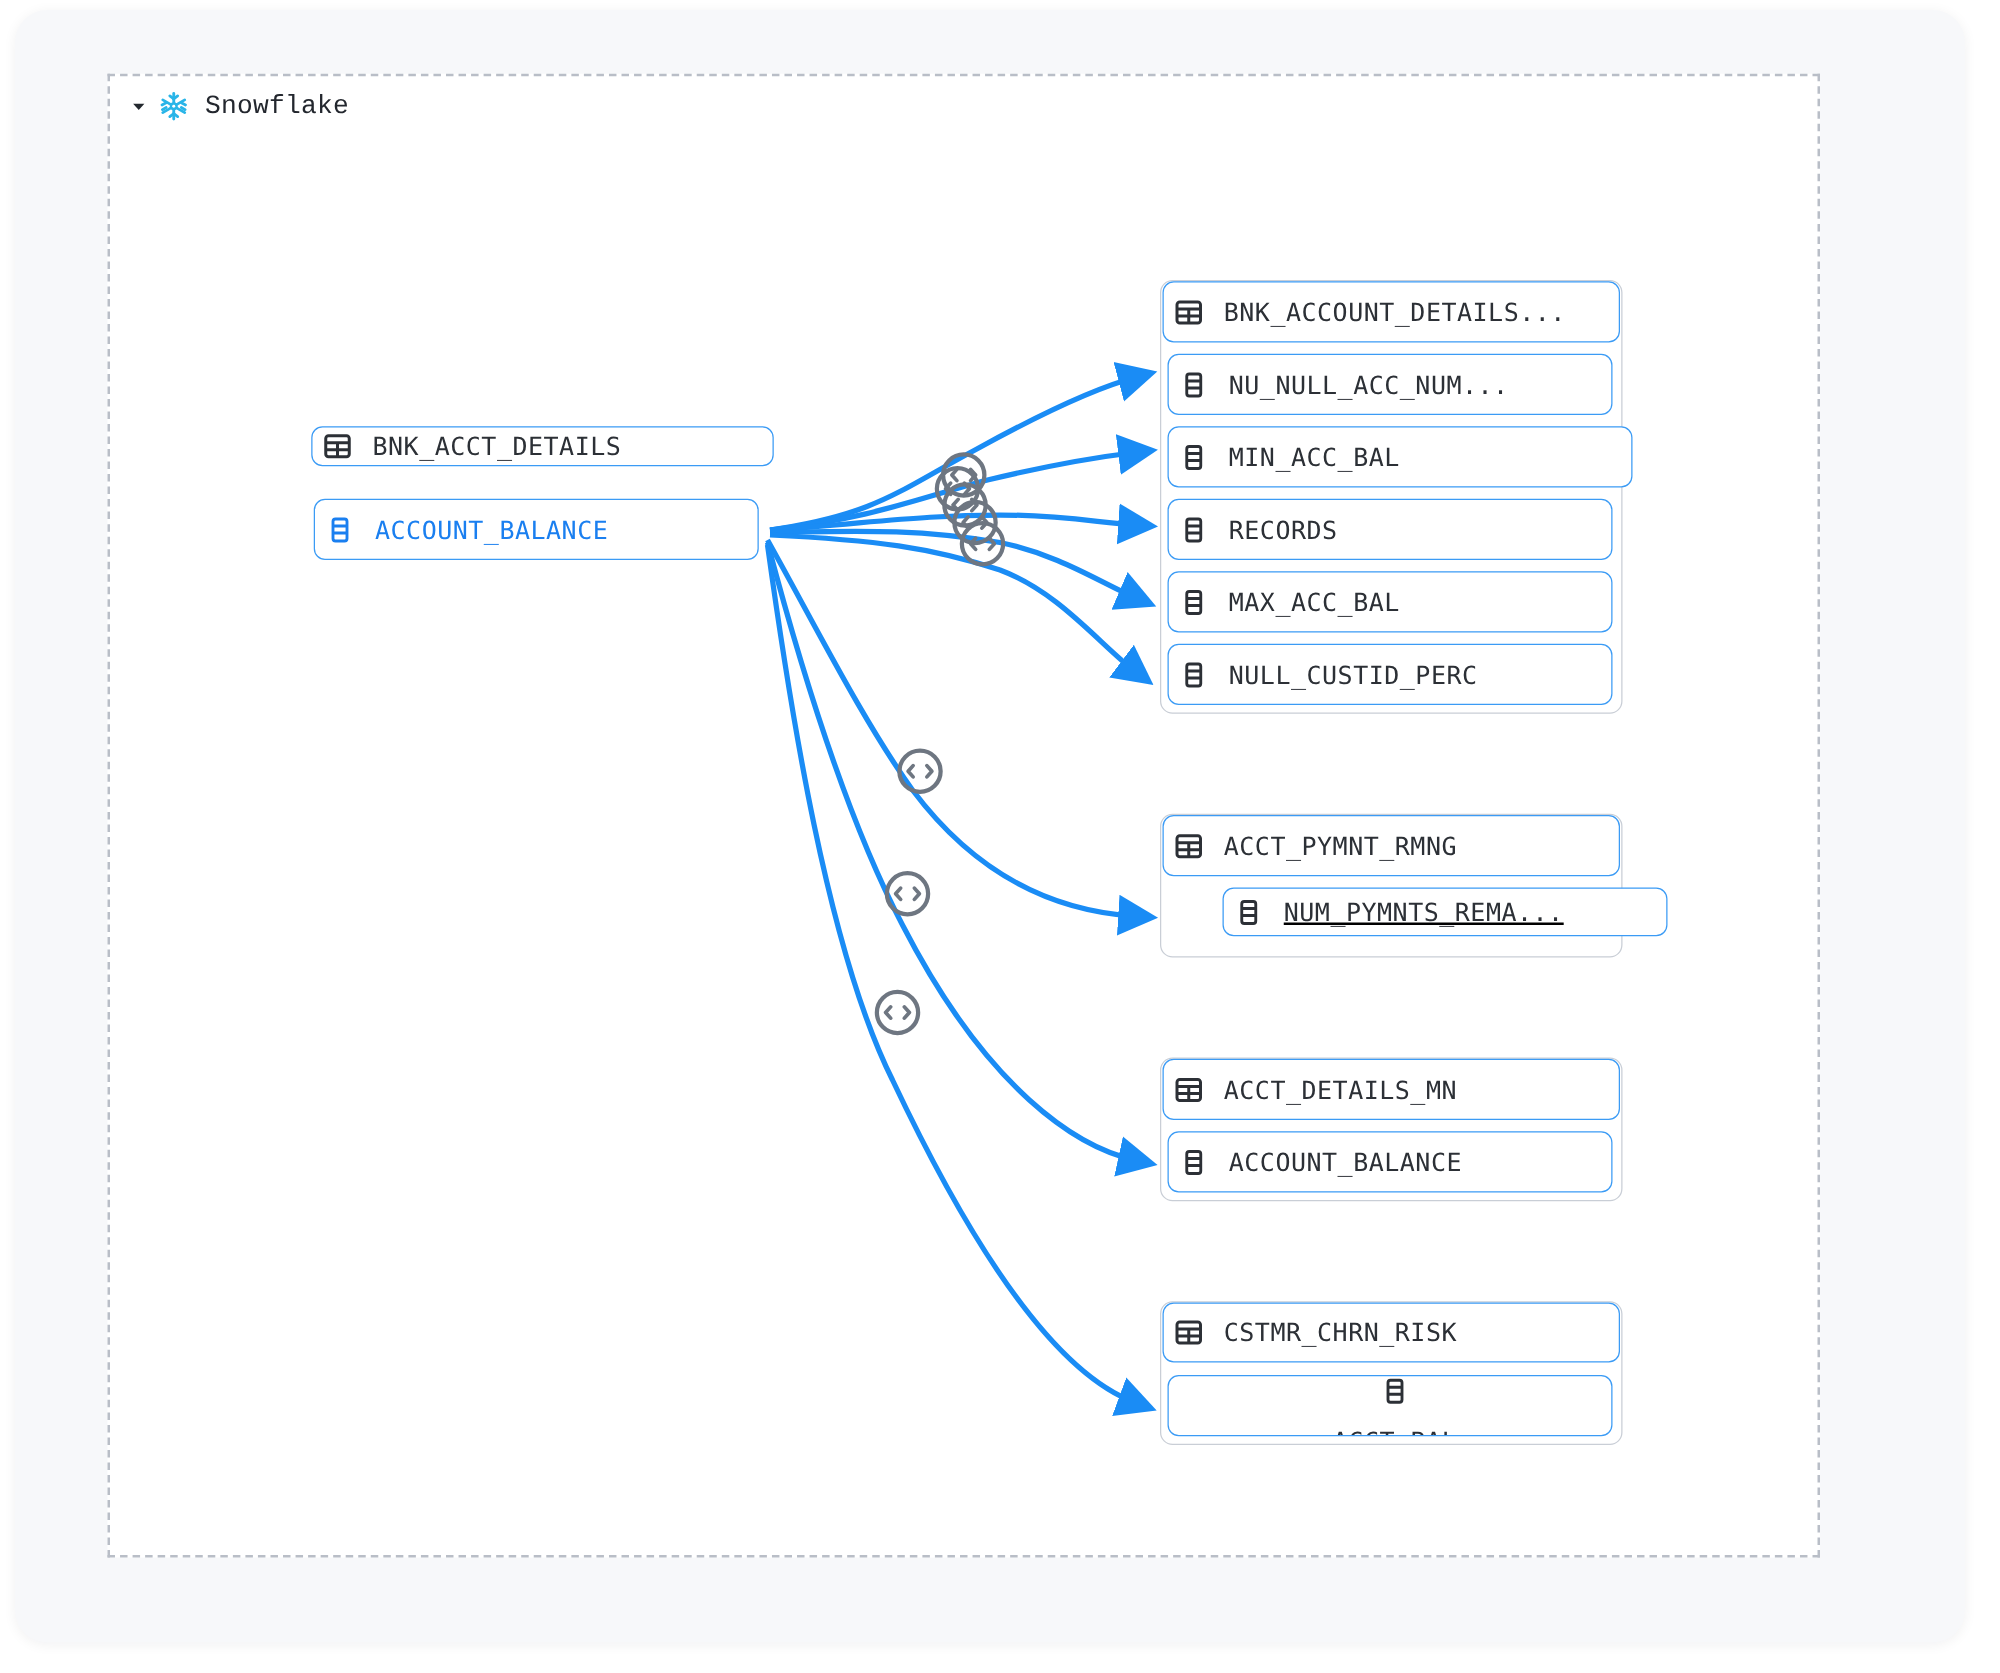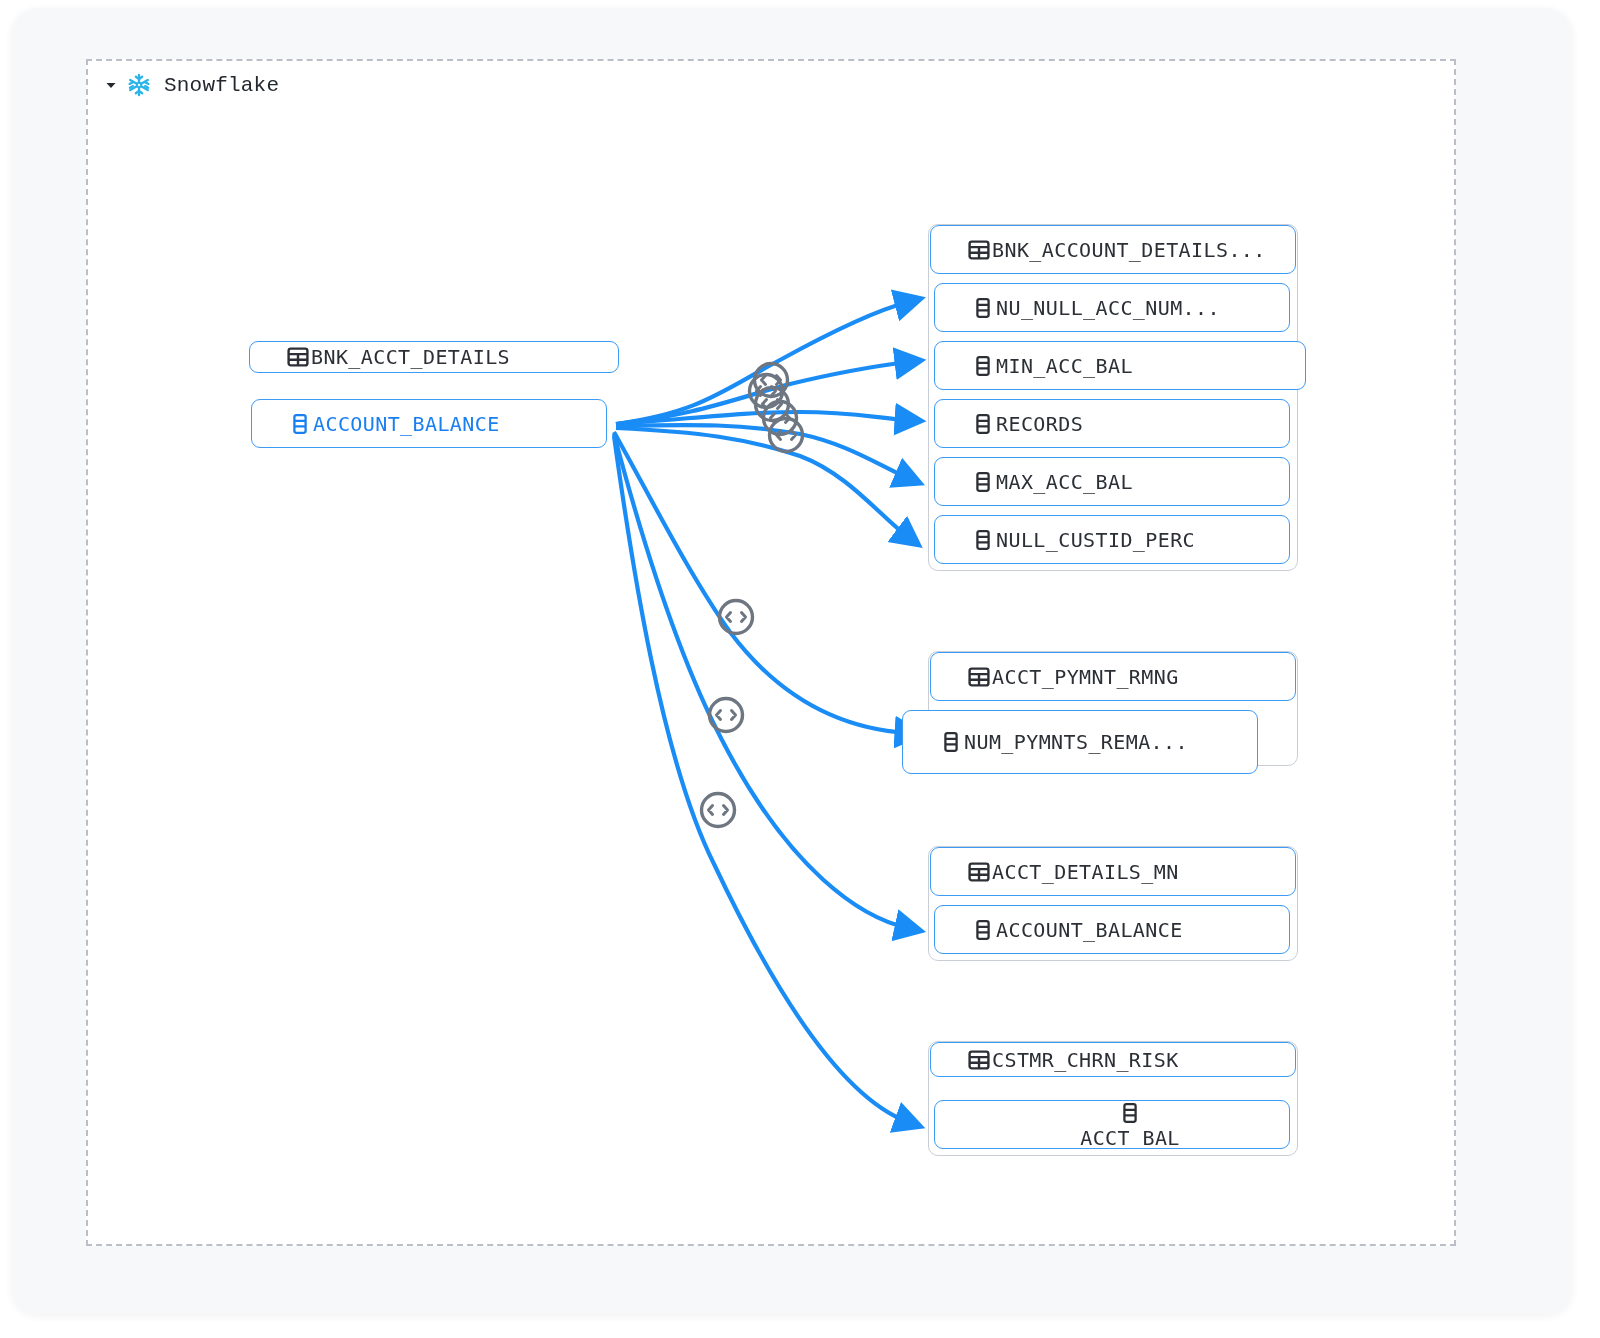--- a/index.html
+++ b/index.html
@@ -75,22 +75,22 @@
     border-radius: 10px;
   }
   .node-row {
     position: absolute;
     box-sizing: border-box;
     background: #ffffff;
     border: 1.5px solid #3b9bf5;
     border-radius: 9px;
     display: flex;
     align-items: center;
-    padding-left: 36px;
-    gap: 1px;
+    padding-left: 8px;
+    gap: 16px;
     overflow: hidden;
   }
   .node-row .label {
     font-size: 20px;
     color: #2c3036;
     letter-spacing: 0.4px;
     white-space: nowrap;
   }
   .node-row.selected .label { color: #1a7ff0; }
   .node-icon {
@@ -284,21 +284,21 @@
     <span class="node-icon">
       <svg width="24" height="24" viewBox="0 0 24 24">
         <rect x="2.6" y="3.6" width="18.8" height="16.8" rx="2.2" fill="none" stroke="#2c3036" stroke-width="2.4"></rect>
         <line x1="2.6" y1="9.1" x2="21.4" y2="9.1" stroke="#2c3036" stroke-width="2.4"></line>
         <line x1="12" y1="9.1" x2="12" y2="20.4" stroke="#2c3036" stroke-width="2.4"></line>
         <line x1="2.6" y1="14.8" x2="21.4" y2="14.8" stroke="#2c3036" stroke-width="2.4"></line>
       </svg>
     </span>
     <span class="label">ACCT_PYMNT_RMNG</span>
   </div>
-  <div class="node-row" style="left:902px; top:710px; width:356px; height:64px;">
+  <div class="node-row" style="left:978px; top:710px; width:356px; height:39px;text-decoration:underline;">
     <span class="node-icon">
       <svg width="24" height="24" viewBox="0 0 24 24">
         <rect x="6.4" y="3.2" width="11.2" height="17.6" rx="2" fill="none" stroke="#2c3036" stroke-width="2.3"></rect>
         <line x1="6.4" y1="8.8" x2="17.6" y2="8.8" stroke="#2c3036" stroke-width="2.3"></line>
         <line x1="6.4" y1="14.4" x2="17.6" y2="14.4" stroke="#2c3036" stroke-width="2.3"></line>
       </svg>
     </span>
     <span class="label">NUM_PYMNTS_REMA...</span>
   </div>
 
@@ -319,21 +319,21 @@
       <svg width="24" height="24" viewBox="0 0 24 24">
         <rect x="6.4" y="3.2" width="11.2" height="17.6" rx="2" fill="none" stroke="#2c3036" stroke-width="2.3"></rect>
         <line x1="6.4" y1="8.8" x2="17.6" y2="8.8" stroke="#2c3036" stroke-width="2.3"></line>
         <line x1="6.4" y1="14.4" x2="17.6" y2="14.4" stroke="#2c3036" stroke-width="2.3"></line>
       </svg>
     </span>
     <span class="label">ACCOUNT_BALANCE</span>
   </div>
 
   <div class="table-group" style="left:928px; top:1041px; width:370px; height:115px;"></div>
-  <div class="node-row" style="left:930px; top:1042px; width:366px; height:35px;">
+  <div class="node-row" style="left:930px; top:1042px; width:366px; height:48px;">
     <span class="node-icon">
       <svg width="24" height="24" viewBox="0 0 24 24">
         <rect x="2.6" y="3.6" width="18.8" height="16.8" rx="2.2" fill="none" stroke="#2c3036" stroke-width="2.4"></rect>
         <line x1="2.6" y1="9.1" x2="21.4" y2="9.1" stroke="#2c3036" stroke-width="2.4"></line>
         <line x1="12" y1="9.1" x2="12" y2="20.4" stroke="#2c3036" stroke-width="2.4"></line>
         <line x1="2.6" y1="14.8" x2="21.4" y2="14.8" stroke="#2c3036" stroke-width="2.4"></line>
       </svg>
     </span>
     <span class="label">CSTMR_CHRN_RISK</span>
   </div>

